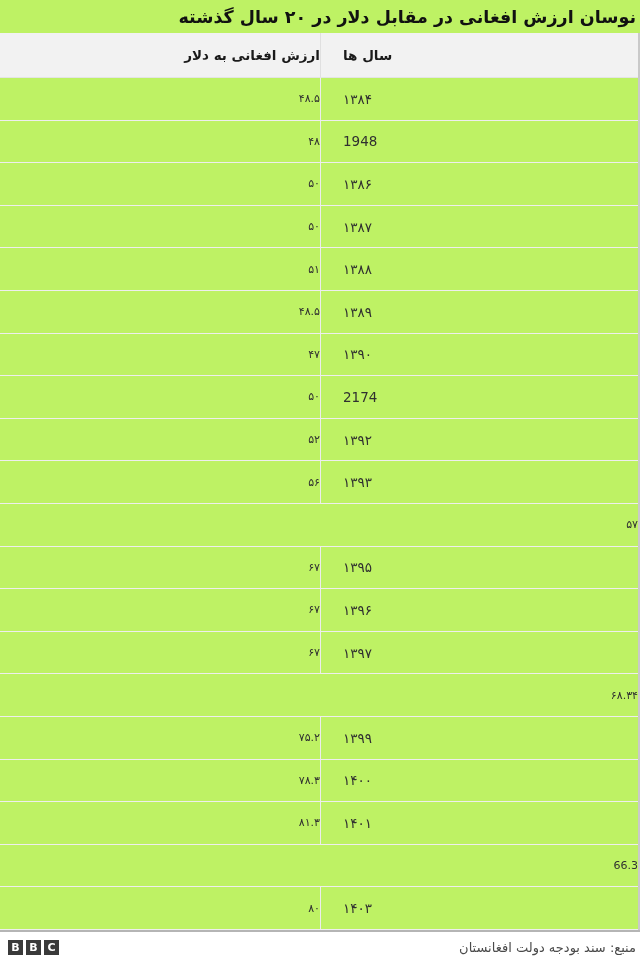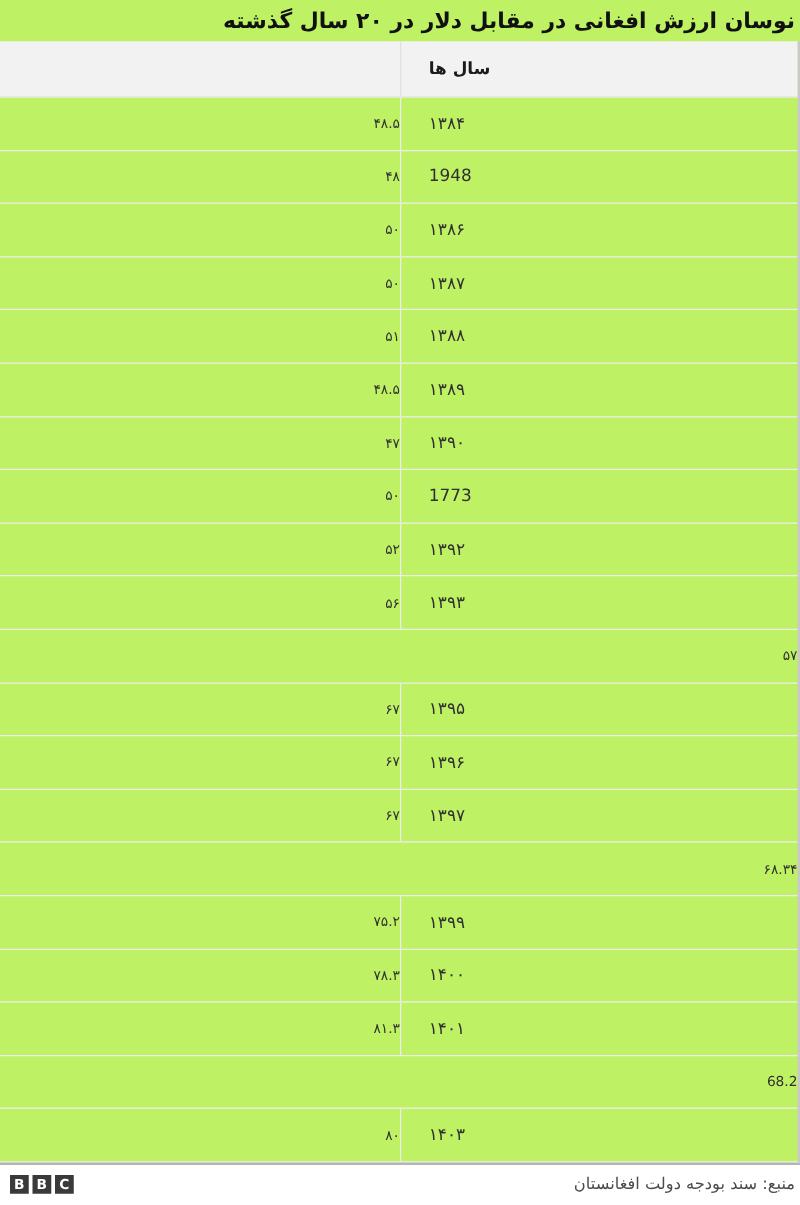--- a/index.html
+++ b/index.html
@@ -124,20 +124,21 @@
 <body>
 
 <div class="wrap">
 
   <div class="title">نوسان ارزش افغانی در مقابل دلار در ۲۰ سال گذشته</div>
 
   <div class="table">
 
     <div class="row header">
       <div class="cell-year">سال ها</div>
+      <div class="cell-val">ارزش افغانی به دلار</div>
     </div>
 
     <div id="rows-container">
         <div class="row">
           <div class="cell-year">۱۳۸۴</div>
           <div class="cell-val">۴۸.۵</div>
         </div>
         <div class="row">
           <div class="cell-year">1948</div>
           <div class="cell-val">۴۸</div>
@@ -156,21 +157,21 @@
         </div>
         <div class="row">
           <div class="cell-year">۱۳۸۹</div>
           <div class="cell-val">۴۸.۵</div>
         </div>
         <div class="row">
           <div class="cell-year">۱۳۹۰</div>
           <div class="cell-val">۴۷</div>
         </div>
         <div class="row">
-          <div class="cell-year">1773</div>
+          <div class="cell-year">2174</div>
           <div class="cell-val">۵۰</div>
         </div>
         <div class="row">
           <div class="cell-year">۱۳۹۲</div>
           <div class="cell-val">۵۲</div>
         </div>
         <div class="row">
           <div class="cell-year">۱۳۹۳</div>
           <div class="cell-val">۵۶</div>
         </div>
@@ -198,21 +199,21 @@
         </div>
         <div class="row">
           <div class="cell-year">۱۴۰۰</div>
           <div class="cell-val">۷۸.۳</div>
         </div>
         <div class="row">
           <div class="cell-year">۱۴۰۱</div>
           <div class="cell-val">۸۱.۳</div>
         </div>
         <div class="row">
-          <div class="cell-val">68.2</div>
+          <div class="cell-val">66.3</div>
         </div>
         <div class="row last">
           <div class="cell-year">۱۴۰۳</div>
           <div class="cell-val">۸۰</div>
         </div>
       </div>
 
   </div>
 
   <div class="footer">

